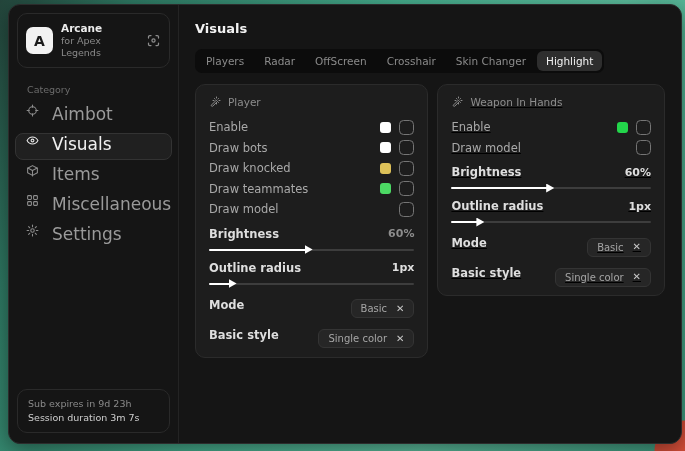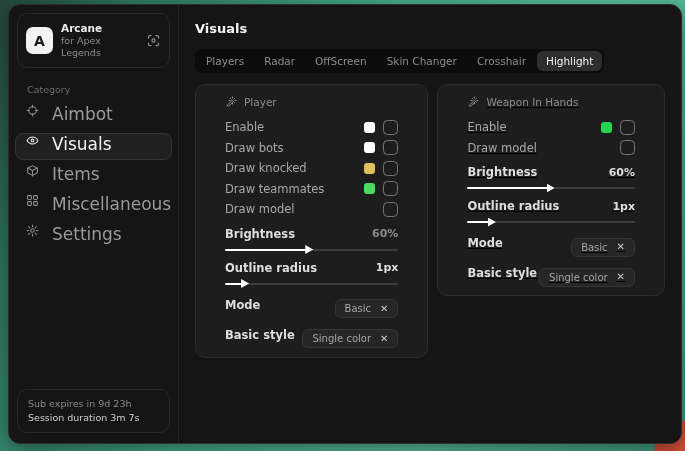--- a/index.html
+++ b/index.html
@@ -67,21 +67,21 @@
     background:#0c0c0c;border-radius:7px;padding:2px;margin-top:13px;
   }
   .tab{
     color:#8b8b8b;font-size:10.5px;padding:4px 9px;border-radius:6px;
     cursor:pointer;white-space:nowrap;
   }
   .tab.active{background:#2e2e2e;color:#f2f2f2;}
   .panels{display:flex;align-items:flex-start;gap:9px;margin-top:11px;}
   .panel{
     background:#1d1d1d;border:1px solid #2b2b2b;border-radius:10px;
-    padding:11px 29px;box-sizing:border-box;
+    padding:11px 13px;box-sizing:border-box;
   }
   .panel-hd{
     display:flex;align-items:center;gap:7px;color:#8d8d8d;
     font-size:10.5px;margin-bottom:9px;
   }
   .row{display:flex;align-items:center;justify-content:space-between;height:20.5px;}
   .row-label{color:#a9a9a9;font-size:11.5px;}
   .row-right{display:flex;align-items:center;gap:8px;}
   .swatch{width:11px;height:11px;border-radius:3px;cursor:pointer;}
   .checkbox{
@@ -195,22 +195,22 @@
         <div class="sub-line2">Session duration 3m 7s</div>
       </div>
     </aside>
 
     <main class="main">
       <h1 class="page-title">Visuals</h1>
       <div class="tabs" id="tabs">
           <div class="tab">Players</div>
           <div class="tab">Radar</div>
           <div class="tab">OffScreen</div>
+          <div class="tab">Crosshair</div>
           <div class="tab">Skin Changer</div>
-          <div class="tab">Crosshair</div>
           <div class="tab active">Highlight</div>
         </div>
       <div class="panels" id="panels">
           <section class="panel" style="width: 239px;">
             <div class="panel-hd">
               <span>
                 <svg width="12" height="12" viewBox="0 0 24 24" fill="none" stroke="currentColor" stroke-width="2" stroke-linecap="round" stroke-linejoin="round">
                   <path d="M15 4V2M15 16v-2M8 9h2M20 9h2M17.8 11.8L19 13M17.8 6.2L19 5M12.2 6.2L11 5M14 9l-8.8 8.8a1.7 1.7 0 1 0 2.4 2.4L16.4 11.4z"></path>
                 </svg>
               </span>

